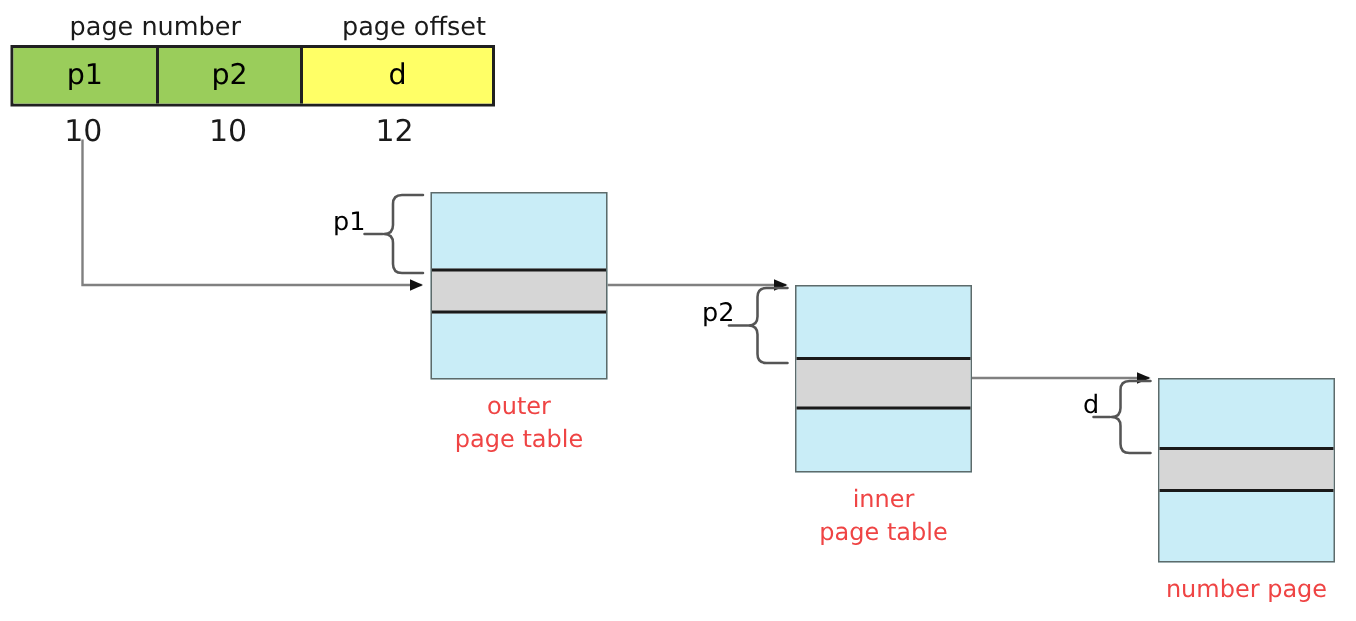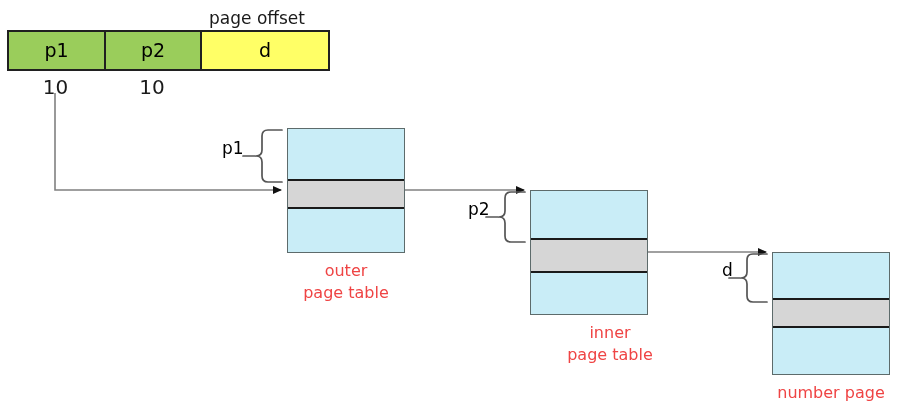--- a/index.html
+++ b/index.html
@@ -98,45 +98,47 @@
     color: #000000;
     line-height: 1;
     white-space: nowrap;
   }
 </style>
 </head>
 <body>
 
 <div id="canvas">
 
+  <div class="cap" style="left:7px; top:10px; width:193px;">page number</div>
 
-  <div class="cap" style="left:192px; top:10px; width:130px;">page offset</div>
+  <div class="cap" style="left:211px; top:10px; width:130px;">page offset</div>
 
   <div class="addr-box" style="left:7px; top:30px; width:323px; height:41px;">
     <div class="addr-field f-p1" style="width:97px; background:#9ACD5B;">p1</div>
     <div class="addr-field f-p2" style="width:96px; background:#9ACD5B;">p2</div>
     <div class="addr-field f-d" style="width:126px; background:#FFFF66;">d</div>
   </div>
 
   <div class="bits" style="left:7px; top:77px; width:97px;">10</div>
   <div class="bits" style="left:104px; top:77px; width:96px;">10</div>
+  <div class="bits" style="left:200px; top:77px; width:126px;">12</div>
 
   <div class="tbl" style="left:287px; top:128px; width:118px; height:125px;">
     <div class="band" style="top:50px; height:30px;"></div>
   </div>
   <div class="blk-cap" style="left:276px; top:260px; width:140px;">
     <div>outer</div>
     <div>page table</div>
   </div>
   <div class="brace-lbl" style="left:222px; top:140px;">p1</div>
 
   <div class="tbl" style="left:530px; top:190px; width:118px; height:125px;">
     <div class="band" style="top:47px; height:35px;"></div>
   </div>
-  <div class="blk-cap" style="left:540px; top:322px; width:140px;">
+  <div class="blk-cap" style="left:519px; top:322px; width:140px;">
     <div>inner</div>
     <div>page table</div>
   </div>
   <div class="brace-lbl" style="left:468px; top:201px;">p2</div>
 
   <div class="tbl" style="left:772px; top:252px; width:118px; height:123px;">
     <div class="band" style="top:45px; height:30px;"></div>
   </div>
   <div class="blk-cap" style="left:761px; top:382px; width:140px;">
     <div>number page</div>

